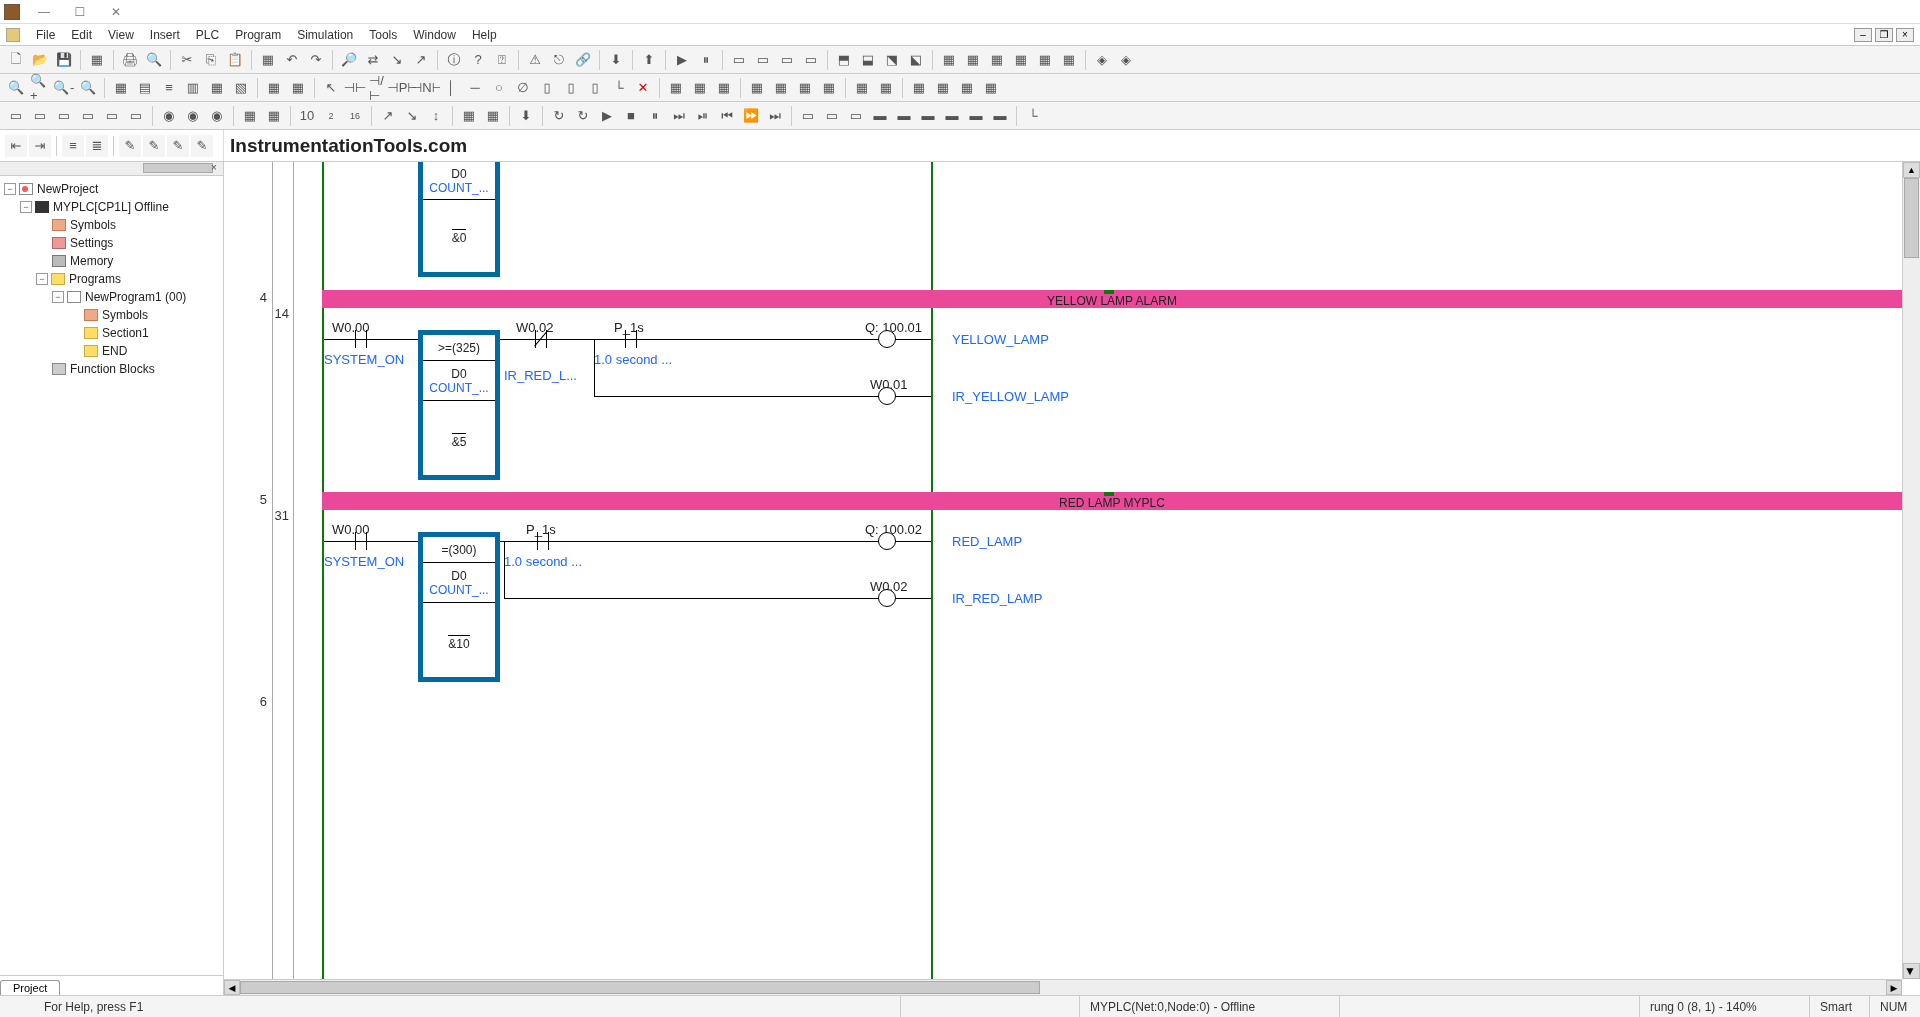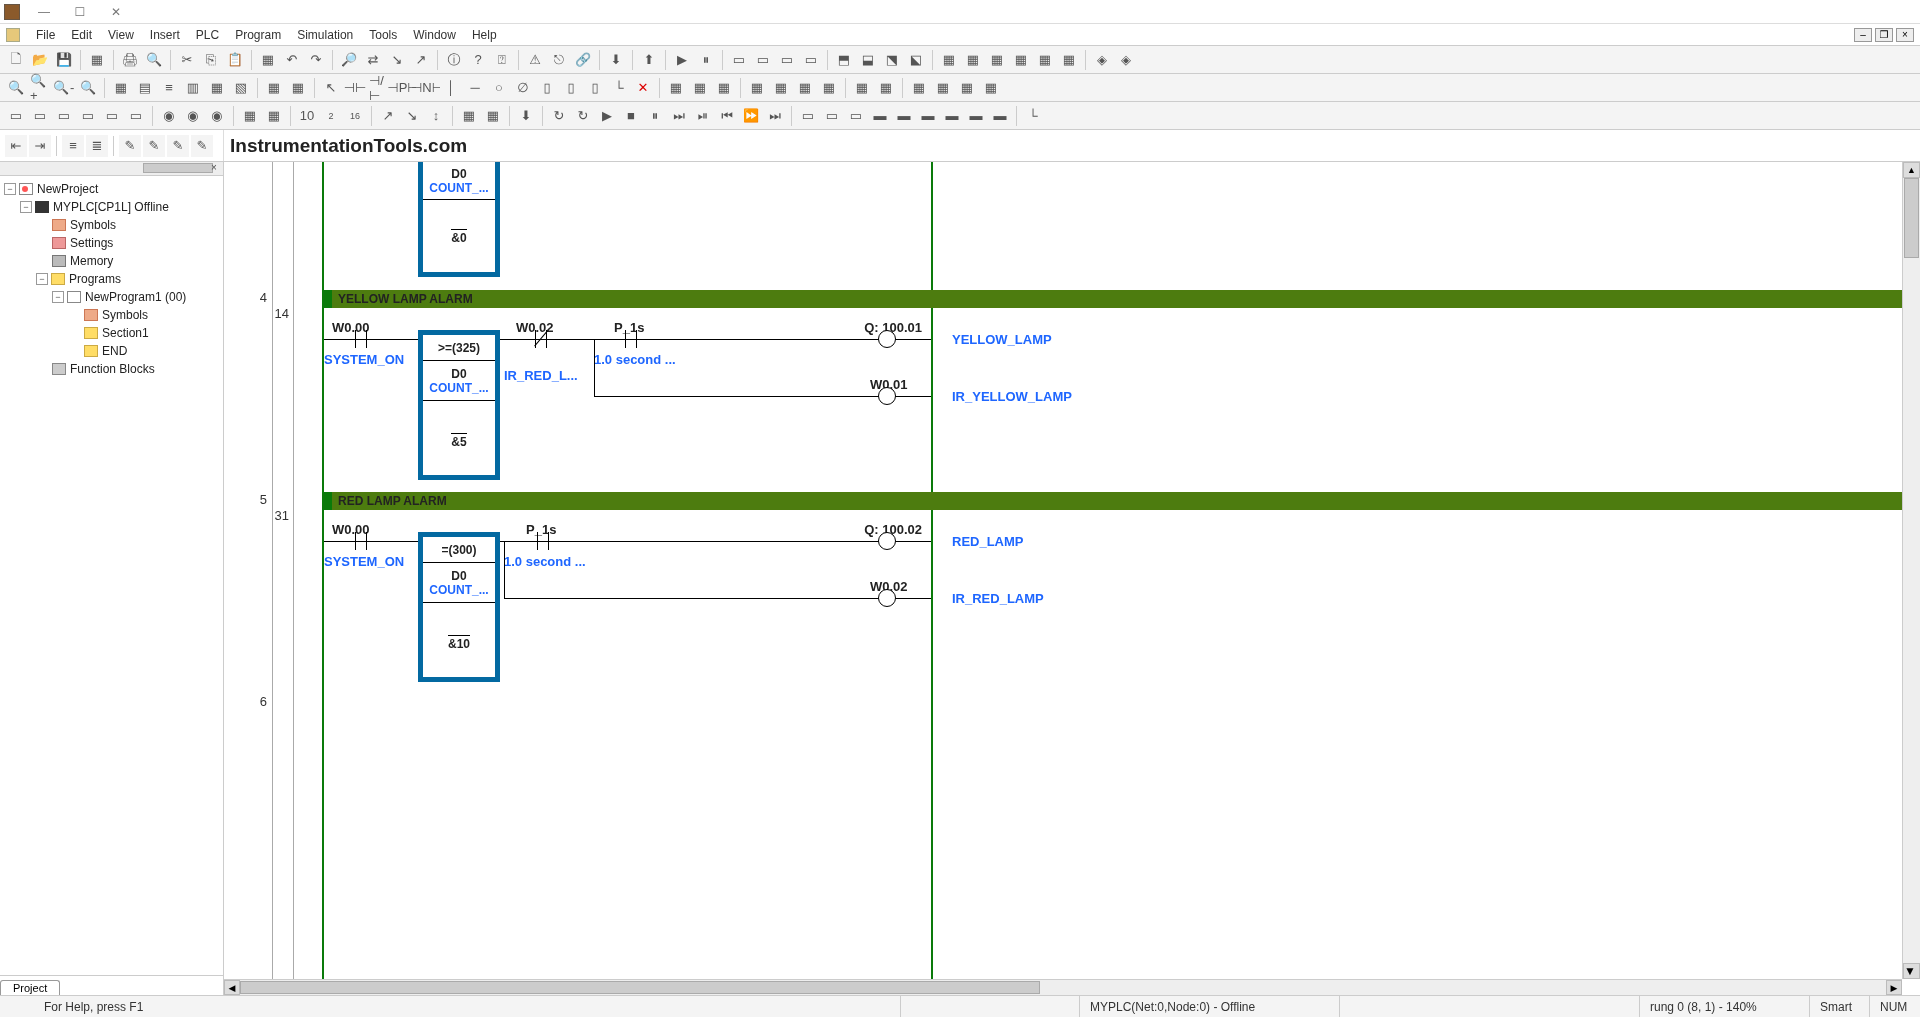--- a/index.html
+++ b/index.html
@@ -41,26 +41,26 @@
 .ico-sec{background:#fd6;border:1px solid #ca4;}
 .ico-end{background:#fd6;border:1px solid #ca4;}
 .ico-fb{background:#ccc;border:1px solid #888;}
 .tree-footer { height:20px; border-top:1px solid #ccc; background:#fff; position:relative;}
 .tree-footer .tab { position:absolute; left:0; bottom:0; border:1px solid #999; border-bottom:none; padding:1px 12px; background:#fff; font-size:11px; border-radius:3px 3px 0 0;}
 .diagram-pane { flex:1; display:flex; flex-direction:column; background:#fff; }
 .diagram-body { flex:1; position:relative; overflow:hidden; background:#fff;}
 .rung-area { position:absolute; left:0; top:0; right:18px; bottom:16px; overflow:hidden;}
 .gutter { position:absolute; left:0; top:0; width:70px; bottom:0; border-right:1px solid #aaa; background:#fff;}
 .gutter-inner { position:absolute; left:48px; top:0; width:22px; bottom:0; border-left:1px solid #aaa;}
-.canvas { position:absolute; left:70px; right:0; top:0; bottom:0;font-weight:bold; }
+.canvas { position:absolute; left:70px; right:0; top:0; bottom:0; }
 .bus-left { position:absolute; left:28px; top:0; bottom:0; width:2px; background:#0a7a0a;}
 .bus-right { position:absolute; left:637px; top:0; bottom:0; width:2px; background:#0a7a0a;}
 .gnum { position:absolute; right:26px; font-size:13px; color:#333;}
 .gnum2 { position:absolute; right:4px; font-size:13px; color:#333;}
-.rung-title { position:absolute; height:18px; background:#4d7c0f; left:28px; right:0; display:flex; align-items:center; font-size:13px; color:#222;}
+.rung-title { position:absolute; height:18px; background:#ec4899; left:28px; right:0; display:flex; align-items:center; font-size:13px; color:#222;flex-direction:column;}
 .rung-title .green-block{width:10px;height:18px;background:#0a7a0a;margin-right:6px;}
 .wire-h { position:absolute; height:1px; background:#000; }
 .wire-v { position:absolute; width:1px; background:#000; }
 .addr { position:absolute; font-size:13px; color:#222; white-space:nowrap; }
 .lbl { position:absolute; font-size:13px; color:#1e66ff; white-space:nowrap;text-align:center;}
 .contact-no { position:absolute; width:24px; height:18px;}
 .contact-no::before,.contact-no::after{content:"";position:absolute;top:0;width:1px;height:18px;background:#000;}
 .contact-no::before{left:6px;} .contact-no::after{right:6px;}
 .contact-nc { position:absolute; width:24px; height:18px;}
 .contact-nc::before,.contact-nc::after{content:"";position:absolute;top:0;width:1px;height:18px;background:#000;}
@@ -452,21 +452,21 @@
           <div class="lbl" style="left:658px; top:170px;">YELLOW_LAMP</div>
 
           <div class="wire-v" style="left:300px; top:177px; height:57px;"></div>
           <div class="wire-h" style="left:300px; top:234px; width:337px;"></div>
           <div class="addr" style="left:576px; top:215px;">W0.01</div>
           <div class="coil" style="left:584px; top:225px;"></div>
           <div class="lbl" style="left:658px; top:227px;">IR_YELLOW_LAMP</div>
 
           <div class="rung-title" style="top:330px">
             <span class="green-block"></span>
-              <span>RED LAMP ALARM</span>
+              <span>RED LAMP MYPLC</span>
           </div>
 
           <div class="wire-h" style="left:30px; top:379px; width:607px;"></div>
           <div class="addr" style="left:38px; top:360px;">W0.00</div>
           <div class="contact-no" style="left:55px; top:370px;"></div>
           <div class="lbl" style="left:30px; top:392px;">SYSTEM_ON</div>
           <div class="fnblock" style="left:124px; top:370px; width:82px; height:150px;">
             <div class="row">
                 <span>=(300)</span>
               </div>

